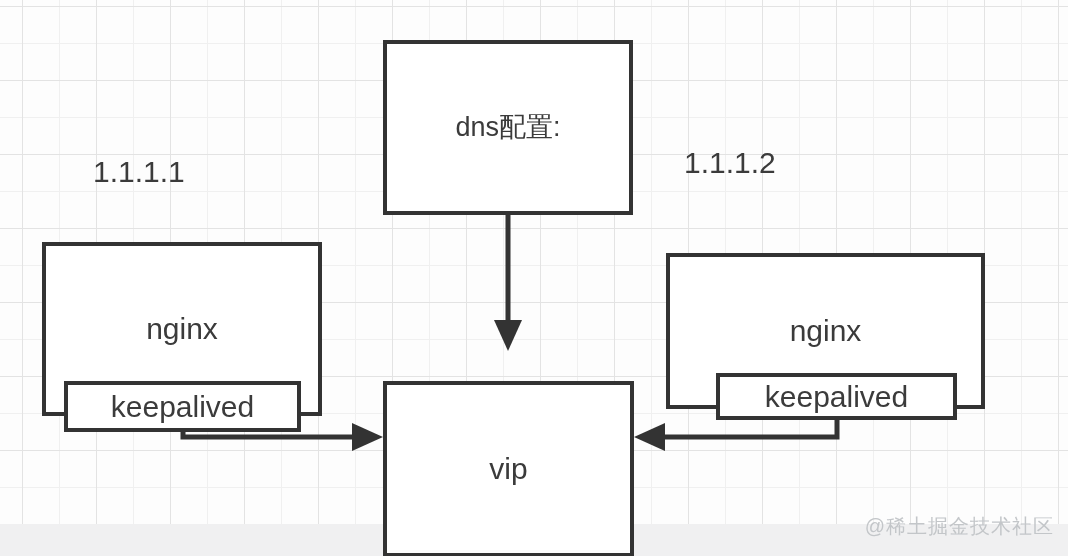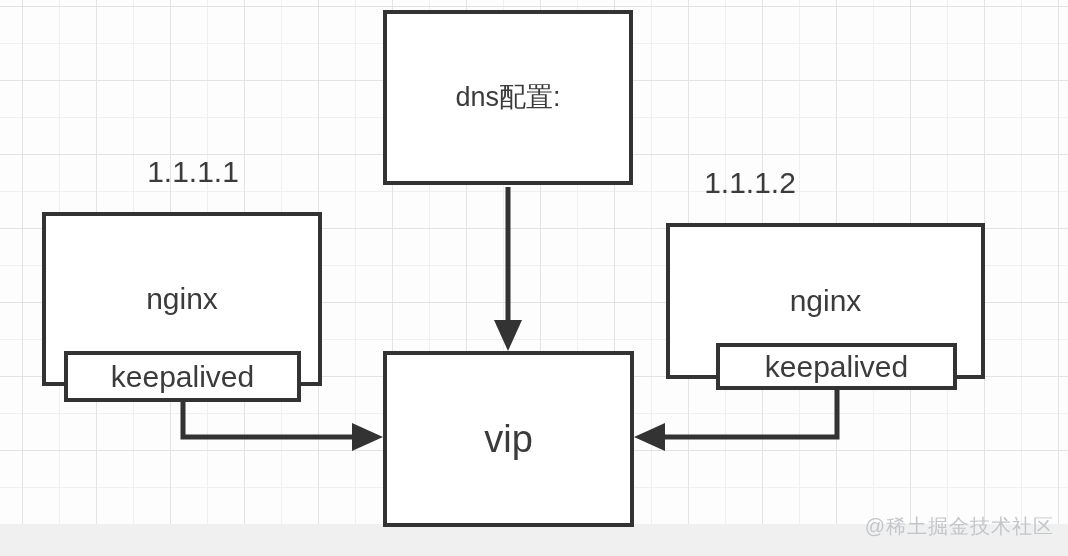--- a/index.html
+++ b/index.html
@@ -39,40 +39,40 @@
     position: absolute;
     z-index: 2;
     background: var(--box-fill, #ffffff);
     border: 4px solid var(--stroke, #333333);
     display: flex;
     flex-direction: column;
     align-items: center;
     justify-content: center;
     text-align: center;
     color: var(--text, #3b3b3b);
+    margin-top: 30px;
   }
   .box .line { white-space: pre; }
   .dns-box    { left: 383px; top: 10px;  width: 250px; height: 175px; font-size: 27px; }
   .dns-box .line { line-height: 39px; }
   .nginx-left { left: 42px;  top: 212px; width: 280px; height: 174px; font-size: 30px; }
   .nginx-right{ left: 666px; top: 223px; width: 319px; height: 156px; font-size: 30px; }
   .keep-left  { left: 64px;  top: 351px; width: 237px; height: 51px;  font-size: 30px; z-index: 3; }
   .keep-right { left: 716px; top: 343px; width: 241px; height: 47px;  font-size: 30px; z-index: 3; }
-  .vip-box    { left: 383px; top: 351px; width: 251px; height: 176px; font-size: 38px; z-index: 3; }
+  .vip-box    { left: 383px; top: 351px; width: 251px; height: 176px; font-size: 30px; z-index: 3; }
   .vip-box .line { line-height: 42px; }
   .ip-label {
     position: absolute;
     z-index: 2;
     width: 200px;
-    text-align: center;
     font-size: 30px;
     color: var(--text, #3b3b3b);
   }
   .ip-left  { left: 93px;  top: 155px; }
-  .ip-right { left: 650px; top: 146px; margin-top: 20px; }
+  .ip-right { left: 684px; top: 146px; }
   .footer {
     position: absolute;
     left: 0; bottom: 0;
     width: 1068px; height: 32px;
     background: var(--footer-bg, #f0f0f1);
     z-index: 0;
   }
   .watermark {
     position: absolute;
     right: 14px;

